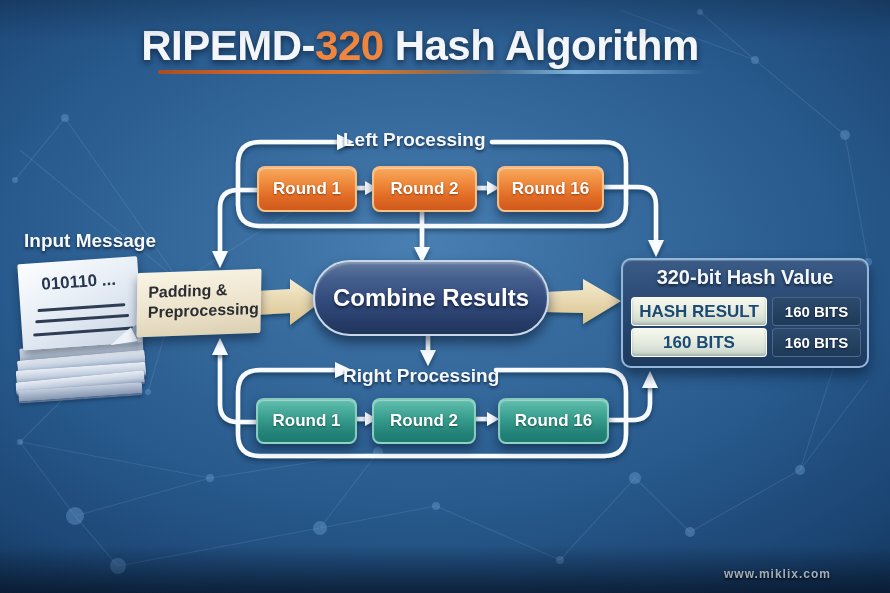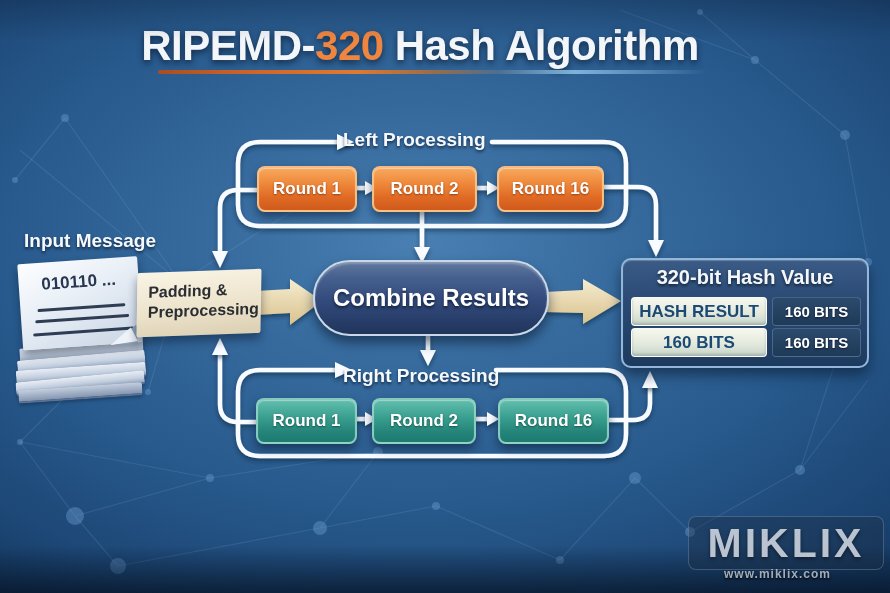--- a/index.html
+++ b/index.html
@@ -224,18 +224,15 @@
       <div class="cell dark">160 BITS</div>
     </div>
     <div class="hash-row" style="top:68px;">
       <div class="cell light">160 BITS</div>
       <div class="cell dark">160 BITS</div>
     </div>
   </div>
 
   <div id="vig-edge" class="abs"></div>
 
-  <div id="wm-plate" class="abs">
-    <div id="wm-brand">MIKLIX</div>
-  </div>
   <div id="wm-url" class="abs">www.miklix.com</div>
 
 </div>
 
 </body></html>

